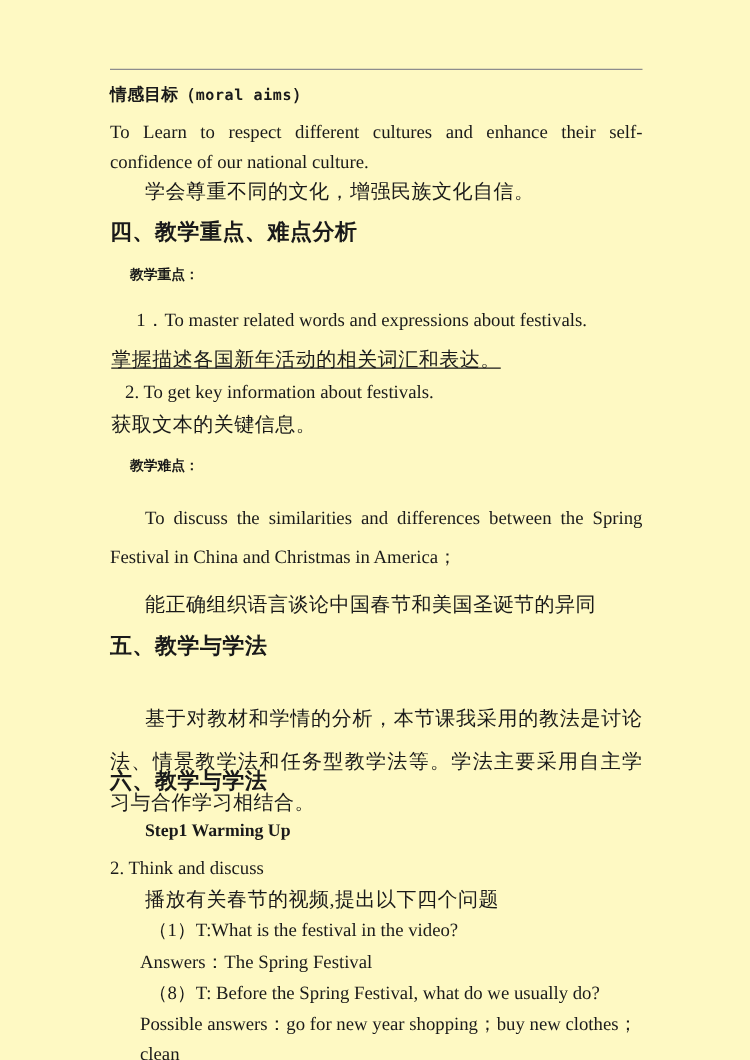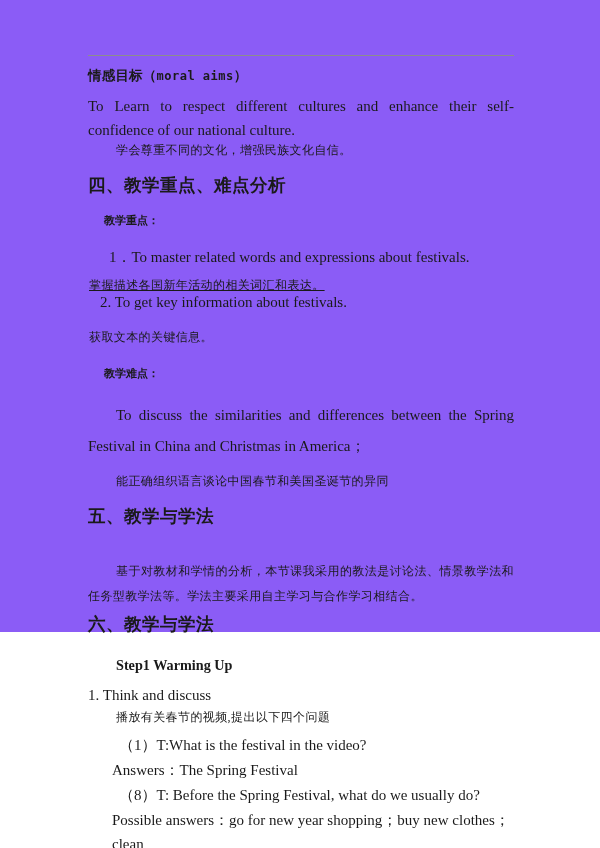--- a/index.html
+++ b/index.html
@@ -12,22 +12,22 @@
     height: 848px;
     overflow: hidden;
     font-family: "Liberation Serif", "DejaVu Serif", serif;
     color: #1a1a1a;
     -webkit-font-smoothing: antialiased;
   }
 
   .page {
     position: relative;
     width: 600px;
-    height: 632px;
-    background: #8b5cf6;
+    height: 848px;
+    background: #fef9c3;
     box-sizing: border-box;
   }
 
   
   .top-rule {
     position: absolute;
     left: 88px;
     top: 55px;
     width: 426px;
     height: 0;
@@ -76,21 +76,21 @@
 
   .en {
     font-size: 15px;
     line-height: 1.62;
     margin: 0;
     padding: 0;
     font-family: "Liberation Serif", "DejaVu Serif", serif;
   }
 
   .zh {
-    font-size: 12px;
+    font-size: 16px;
     line-height: 1.6;
     margin: 0;
     padding: 0;
     letter-spacing: 0.4px;
   }
 
   .just {
     text-align: justify;
     text-justify: inter-word;
   }
@@ -127,21 +127,21 @@
     </div>
 
     <div class="pos" style="top:179px; padding-left:21px; width:405px;">
       <p class="en">1．To master related words and expressions about festivals.</p>
     </div>
 
     <div class="pos" style="top:210px; padding-left:1px; width:425px;text-decoration:underline;">
       <p class="zh">掌握描述各国新年活动的相关词汇和表达。</p>
     </div>
 
-    <div class="pos" style="top:224px; padding-left:12px; width:414px;">
+    <div class="pos" style="top:236px; padding-left:12px; width:414px;">
       <p class="en">2. To get key information about festivals.</p>
     </div>
 
     <div class="pos" style="top:262px; padding-left:1px; width:425px;">
       <p class="zh">获取文本的关键信息。</p>
     </div>
 
     <div class="pos" style="top:299px; padding-left:16px; width:410px;">
       <p class="bold-label">教学难点：</p>
     </div>
@@ -164,21 +164,21 @@
 
     <div class="pos" style="top:545px;">
       <h2 class="sec-head">六、教学与学法</h2>
     </div>
 
     <div class="pos" style="top:588px; padding-left:28px; width:398px;">
       <p class="bold-label" style="font-size:14.2px;">Step1 Warming Up</p>
     </div>
 
     <div class="pos" style="top:617px; padding-left:0px;">
-      <p class="en">1. Think and discuss</p>
+      <p class="en">2. Think and discuss</p>
     </div>
 
     <div class="pos" style="top:642px; padding-left:28px; width:398px;">
       <p class="zh">播放有关春节的视频,提出以下四个问题</p>
     </div>
 
     <div class="pos" style="top:667px; padding-left:31px; width:395px;">
       <p class="en">（1）T:What is the festival in the video?</p>
     </div>
 

